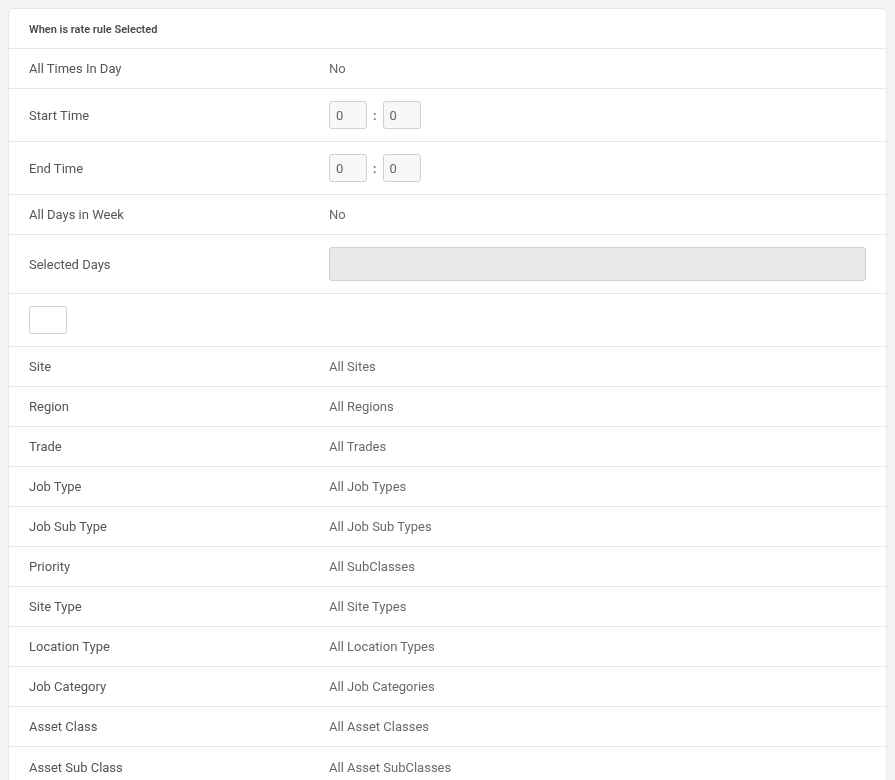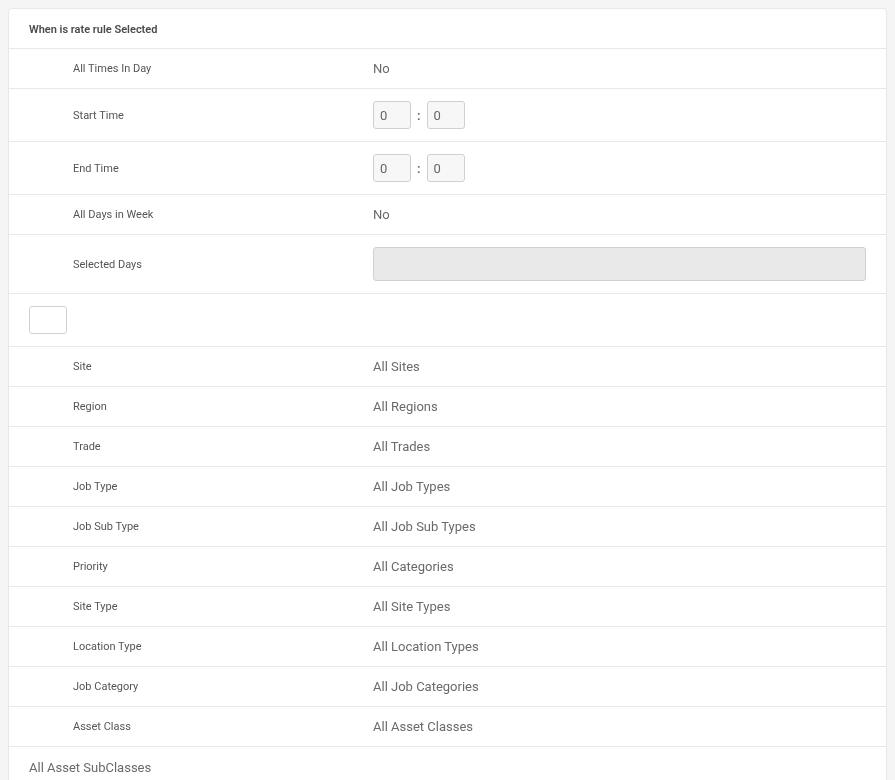--- a/index.html
+++ b/index.html
@@ -37,22 +37,21 @@
     padding: 12px 20px;
     min-height: 40px;
   }
   .form-row:last-child {
     border-bottom: none;
   }
   .form-row .label {
     width: 300px;
     flex-shrink: 0;
     color: #555;
-    font-size: 11px;
-    margin-left: 44px;
+    font-size: 13px;
   }
   .form-row .value {
     flex: 1;
     color: #6a6a6a;
     font-size: 13px;
     display: flex;
     align-items: center;
   }
   .num-input {
     width: 38px;
@@ -162,21 +161,21 @@
     <div class="value">All Job Types</div>
   </div>
 
   <div class="form-row">
     <div class="label">Job Sub Type</div>
     <div class="value">All Job Sub Types</div>
   </div>
 
   <div class="form-row">
     <div class="label">Priority</div>
-    <div class="value">All Categories</div>
+    <div class="value">All SubClasses</div>
   </div>
 
   <div class="form-row">
     <div class="label">Site Type</div>
     <div class="value">All Site Types</div>
   </div>
 
   <div class="form-row">
     <div class="label">Location Type</div>
     <div class="value">All Location Types</div>
@@ -186,16 +185,17 @@
     <div class="label">Job Category</div>
     <div class="value">All Job Categories</div>
   </div>
 
   <div class="form-row">
     <div class="label">Asset Class</div>
     <div class="value">All Asset Classes</div>
   </div>
 
   <div class="form-row">
+    <div class="label">Asset Sub Class</div>
     <div class="value">All Asset SubClasses</div>
   </div>
 
 </div>
 
 </body></html>

